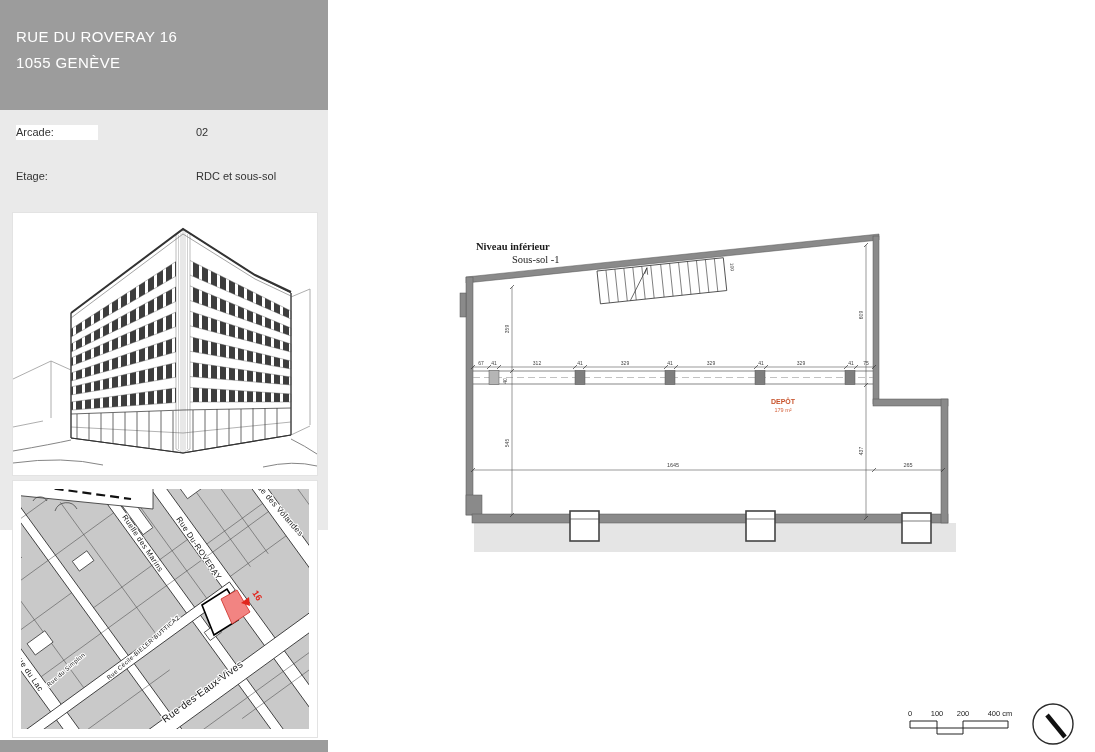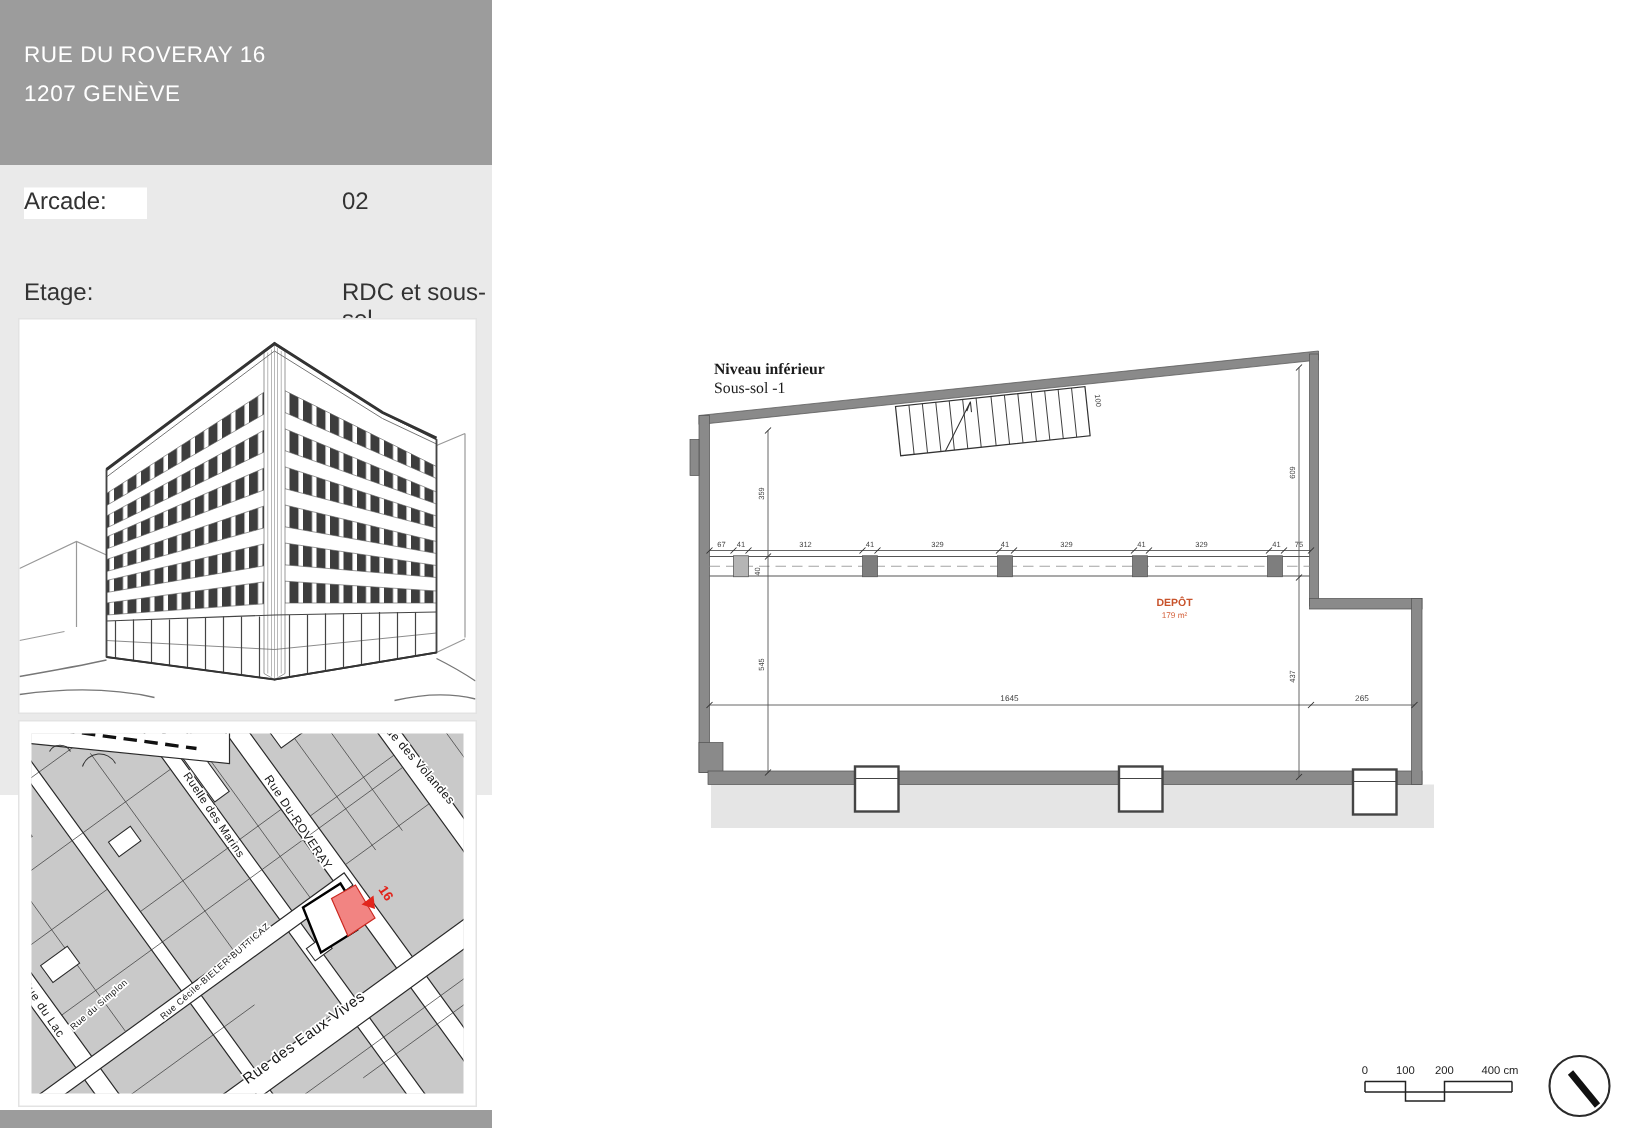--- a/index.html
+++ b/index.html
@@ -3,53 +3,53 @@
 <meta charset="utf-8">
 <style>
   html,body{margin:0;padding:0;background:#fff;}
   #page{position:relative;width:1095px;height:752px;background:#fff;
         font-family:"Liberation Sans",sans-serif;overflow:hidden;}
   
   #sidebar{position:absolute;left:0;top:0;width:328px;height:530px;background:#eaeaea;}
   #sb-header{position:absolute;left:0;top:0;width:328px;height:110px;background:#9c9c9c;color:#fff;}
   #sb-header .l1{position:absolute;left:16px;top:28px;font-size:15px;letter-spacing:.4px;}
   #sb-header .l2{position:absolute;left:16px;top:54px;font-size:15px;letter-spacing:.4px;}
-  .drow{position:absolute;left:0;width:328px;height:18px;font-size:16px;color:#333;}
+  .drow{position:absolute;left:0;width:328px;height:18px;font-size:11px;color:#333;}
   .drow .lab{position:absolute;left:16px;top:0;}
-  .drow .val{position:absolute;left:196px;top:0;margin-left:32px;}
+  .drow .val{position:absolute;left:196px;top:0;}
   .drow .lab.hl{background:#fff;min-width:80px;padding:1px 2px 2px 0;margin-top:-1px;}
   .panel{position:absolute;left:12px;width:304px;background:#fff;}
   #panel-building{top:212px;height:262px;border:1px solid #e3e3e3;}
   #panel-map{top:480px;height:256px;border:1px solid #e3e3e3;}
   #sb-footer{position:absolute;left:0;top:740px;width:328px;height:12px;background:#9c9c9c;}
   
   #plan-title{position:absolute;left:476px;top:240px;color:#1c1c1c;line-height:13px;font-family:Liberation Serif, serif;}
   #plan-title .t1{font-size:10.5px;font-weight:bold;display:block;}
-  #plan-title .t2{font-size:10.5px;display:block;}
+  #plan-title .t2{font-size:10.5px;display:block;margin-left:36px;}
   svg text{font-family:"Liberation Sans",sans-serif;}
   .dim{fill:#444;font-size:5px;}
   .dim2{fill:#444;font-size:5.5px;}
   .street{fill:#151515;stroke:#ffffff;stroke-width:2.2px;paint-order:stroke;letter-spacing:.4px;}
 </style>
 </head>
 <body>
 
 <div id="page">
 
   <div id="sidebar">
     <div id="sb-header">
       <span class="l1">RUE DU ROVERAY 16</span>
-      <span class="l2">1207 GENÈVE</span>
+      <span class="l2">1055 GENÈVE</span>
     </div>
 
     <div class="drow" style="top:126px">
       <span class="lab hl">Arcade:</span>
       <span class="val">02</span>
     </div>
-    <div class="drow" style="top:187px">
+    <div class="drow" style="top:170px">
       <span class="lab">Etage:</span>
       <span class="val">RDC et sous-sol</span>
     </div>
 
     <div class="panel" id="panel-building">
       <svg width="304" height="262" viewBox="0 0 304 262">
         <defs>
           <pattern id="win" width="9" height="24" patternUnits="userSpaceOnUse">
             <rect width="6" height="24" fill="#3d3d3d"></rect>
           </pattern>

